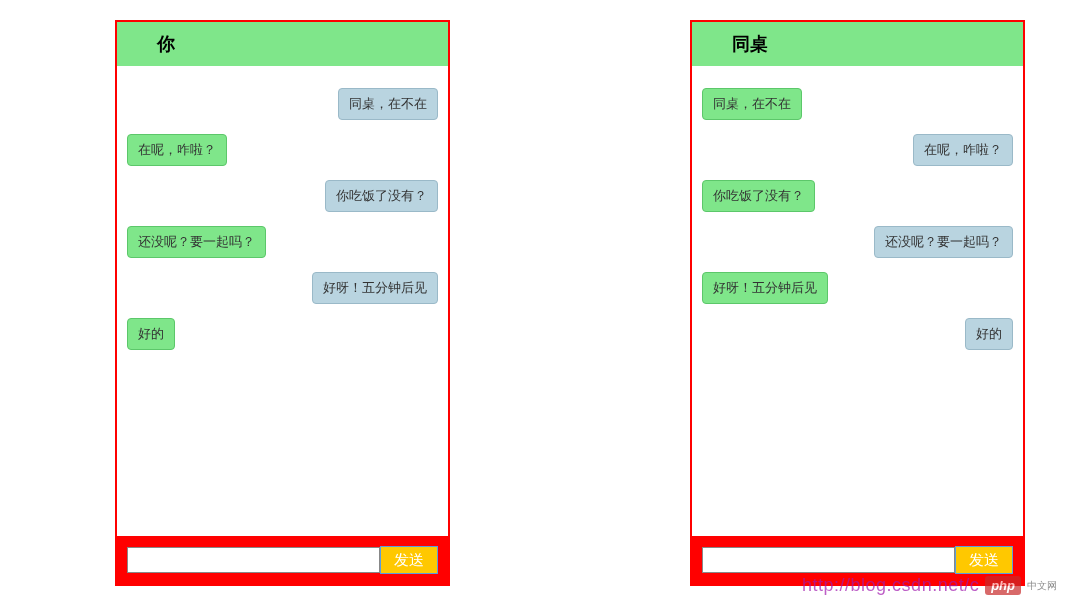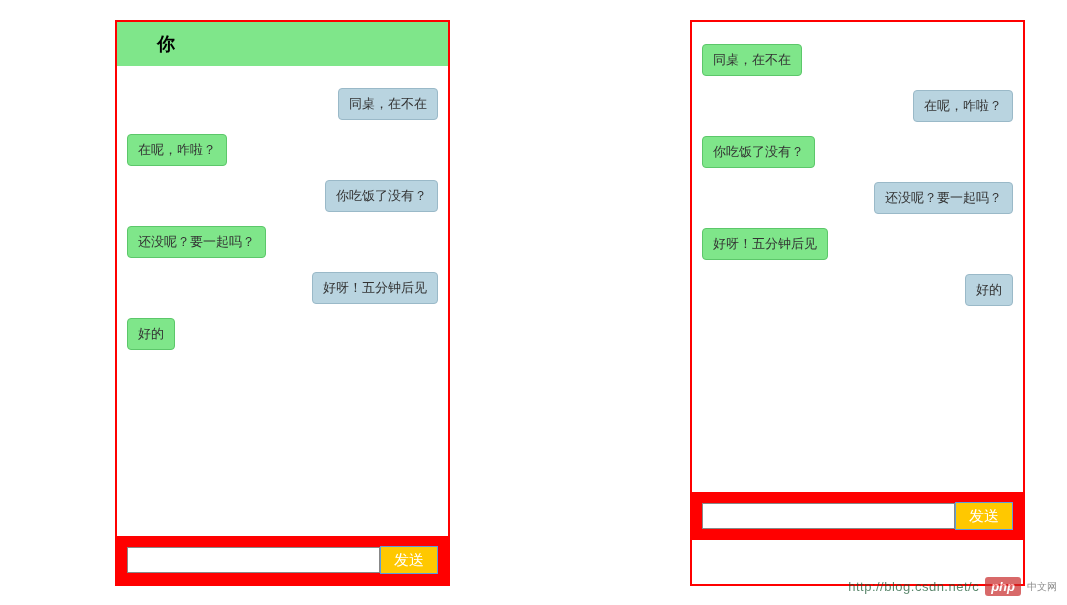--- a/index.html
+++ b/index.html
@@ -85,21 +85,21 @@
       position: absolute;
       bottom: 10px;
       right: 10px;
       display: flex;
       align-items: center;
       gap: 6px;
       color: #ccc;
       font-size: 14px;
       opacity: 0.7;
     }
-    .watermark .url { color: #14532d; font-size: 13px; letter-spacing: 0.5px;}
+    .watermark .url { color: #a21caf; font-size: 18px; letter-spacing: 0.5px;}
     .watermark .logo {
       background: #c82b2b;
       color: #fff;
       font-weight: bold;
       font-style: italic;
       padding: 2px 6px;
       border-radius: 3px;
       font-size: 13px;
     }
     .watermark .cn { color: #5b5b5b; font-size: 10px;}
@@ -133,20 +133,23 @@
           <div class="bubble green">好的</div>
         </div>
     </div>
     <div class="chat-footer">
       <input type="text" value="" style="">
       <button class="send-btn">发送</button>
     </div>
   </div>
 
   <div class="chat-window">
+    <div class="chat-header">
+      <span>同桌</span>
+    </div>
     <div class="chat-body">
       <div class="msg-row left">
           <div class="bubble green">同桌，在不在</div>
         </div>
       <div class="msg-row right">
           <div class="bubble blue">在呢，咋啦？</div>
         </div>
       <div class="msg-row left">
           <div class="bubble green">你吃饭了没有？</div>
         </div>

